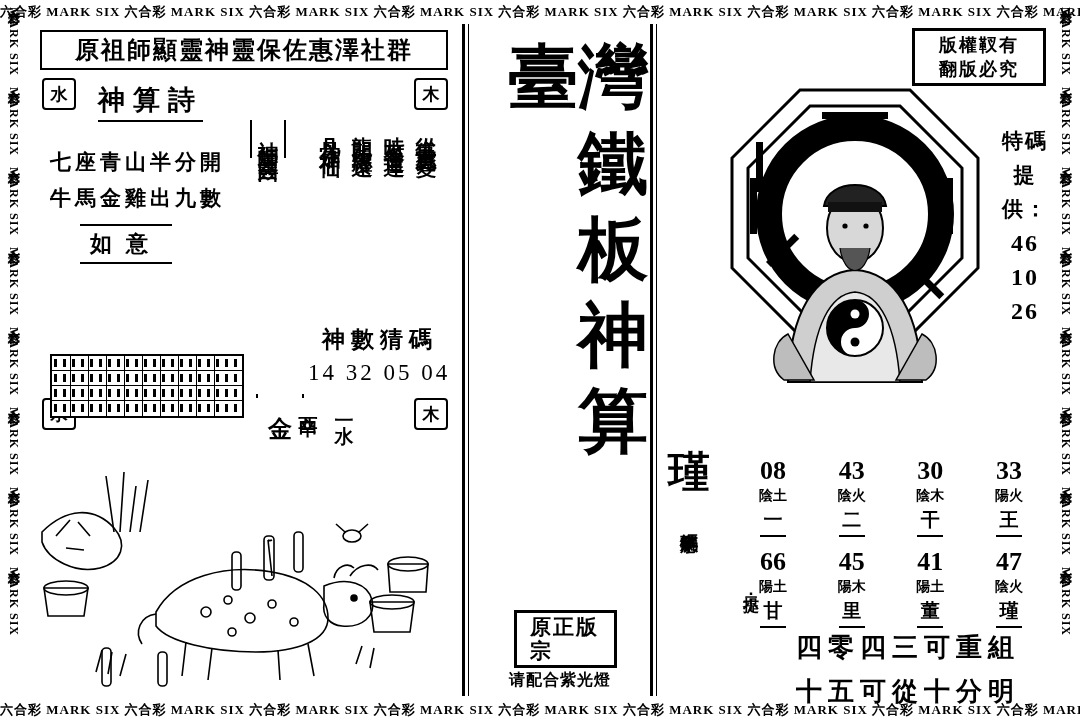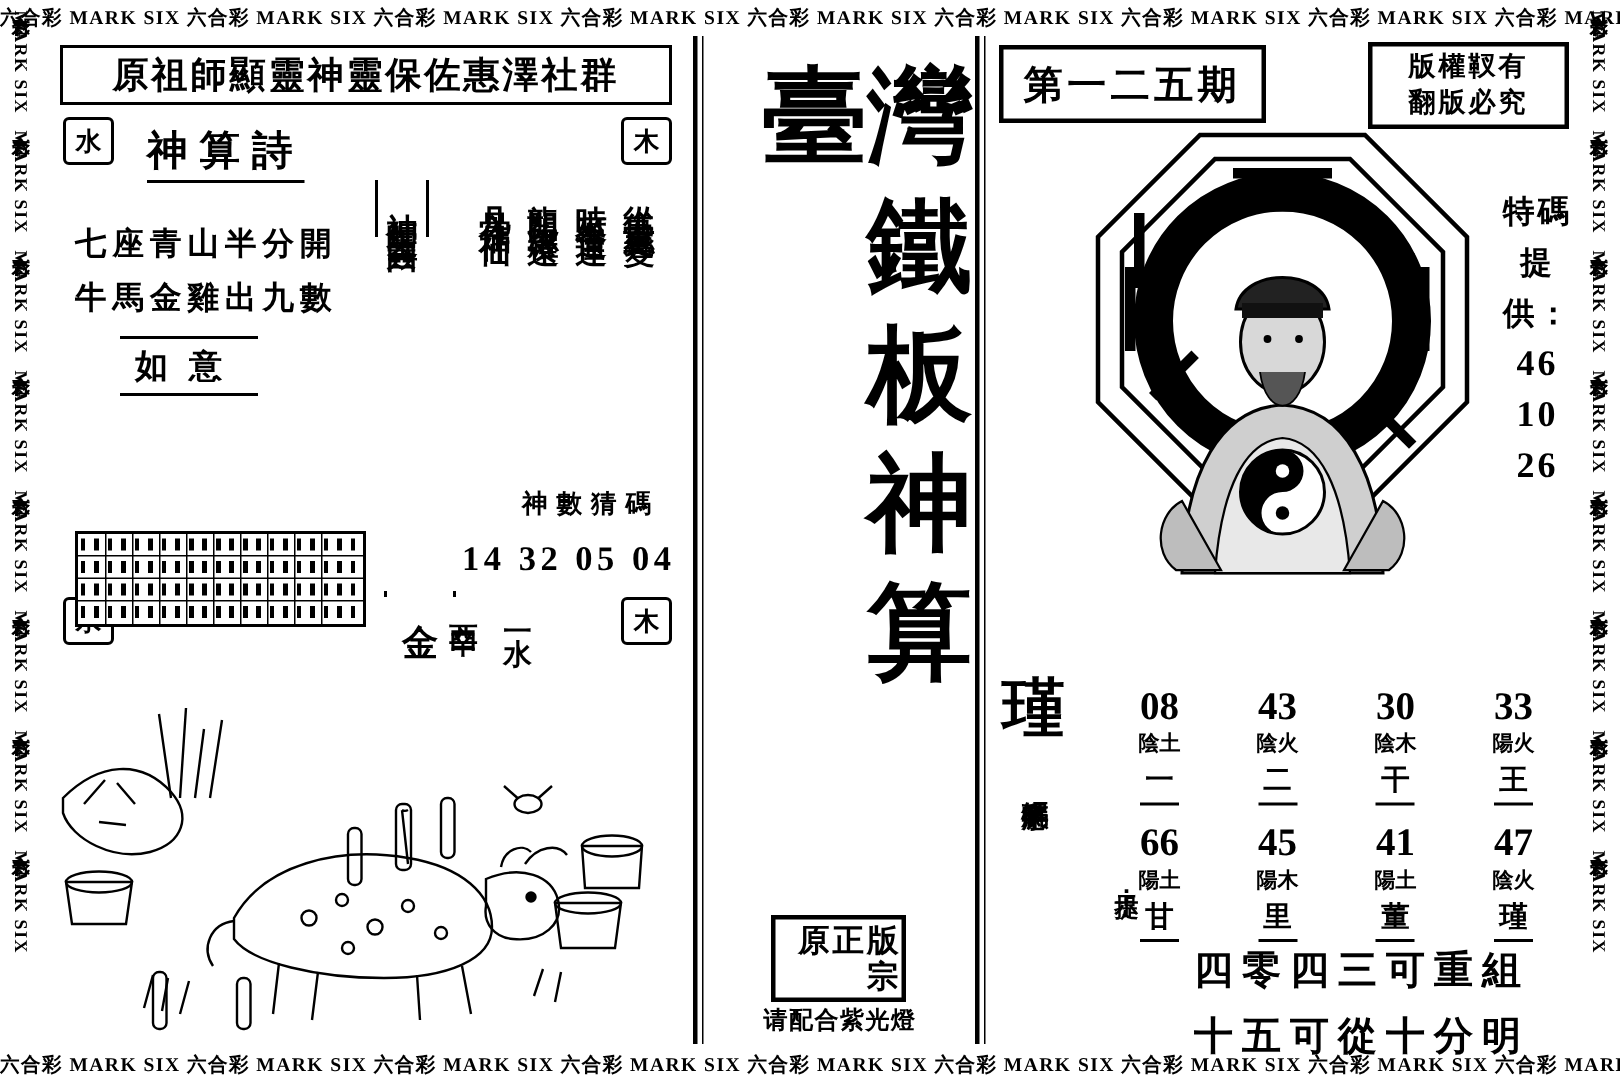--- a/index.html
+++ b/index.html
@@ -103,25 +103,25 @@
     padding:4px 2px;
   }
   .vcol{position:absolute;font-size:21px;letter-spacing:5px;}
   .vc1{left:288px;top:96px;}
   .vc2{left:320px;top:96px;}
   .vc3{left:352px;top:96px;}
   .vc4{left:384px;top:96px;}
 
   .shensu{
     position:absolute;left:294px;top:300px;
-    font-size:17px;font-weight:bold;letter-spacing:6px;margin-left:26px;
+    font-size:23px;font-weight:bold;letter-spacing:6px;
   }
   .numrow{
     position:absolute;left:280px;top:336px;
-    font-size:23px;font-weight:bold;letter-spacing:3px;
+    font-size:23px;font-weight:normal;letter-spacing:3px;
     font-family:"Liberation Serif",serif;
   }
   .jin{
     position:absolute;left:228px;top:370px;
     font-size:24px;font-weight:bold;
     border:2px solid #000;border-top:none;border-bottom:none;
     padding:2px 6px;
   }
   .gx1{position:absolute;left:268px;top:378px;font-size:19px;}
   .gx2{position:absolute;left:304px;top:386px;font-size:19px;}
@@ -155,21 +155,21 @@
     font-size:70px;
     line-height:86px;
     letter-spacing:0;
   }
   .bigtitle span{display:block;}
   .origbox{
     position:absolute;left:42px;top:586px;width:84px;height:52px;
     border:3px solid #000;
     display:flex;align-items:center;justify-content:center;
     font-size:21px;font-weight:bold;letter-spacing:2px;
-    line-height:24px;text-align:right;
+    line-height:24px;text-align:left;padding-left:13px;
   }
   .midfoot{
     position:absolute;left:0;top:646px;width:176px;text-align:center;
     font-size:16px;font-weight:bold;letter-spacing:1px;
   }
 
   
   .right{position:absolute;left:632px;top:0;width:392px;height:672px;}
   .issue-box{
     position:absolute;left:6px;top:6px;width:172px;height:46px;
@@ -365,23 +365,20 @@
         <span>板</span>
         <span>神</span>
         <span>算</span>
       </div>
       <div class="origbox">原正版宗</div>
       <div class="midfoot">请配合紫光燈</div>
     </div>
 
     <div class="right">
 
-      <div class="issue-box">
-        <span>第一二五期</span>
-      </div>
 
       <div class="copyright-box">
         <span>版權靫有</span>
         <span>翻版必究</span>
       </div>
 
       <div class="bagua">
         <svg width="290" height="330" viewBox="0 0 290 330" xmlns="http://www.w3.org/2000/svg">
 
           <g stroke="#000" stroke-width="3" fill="none">

